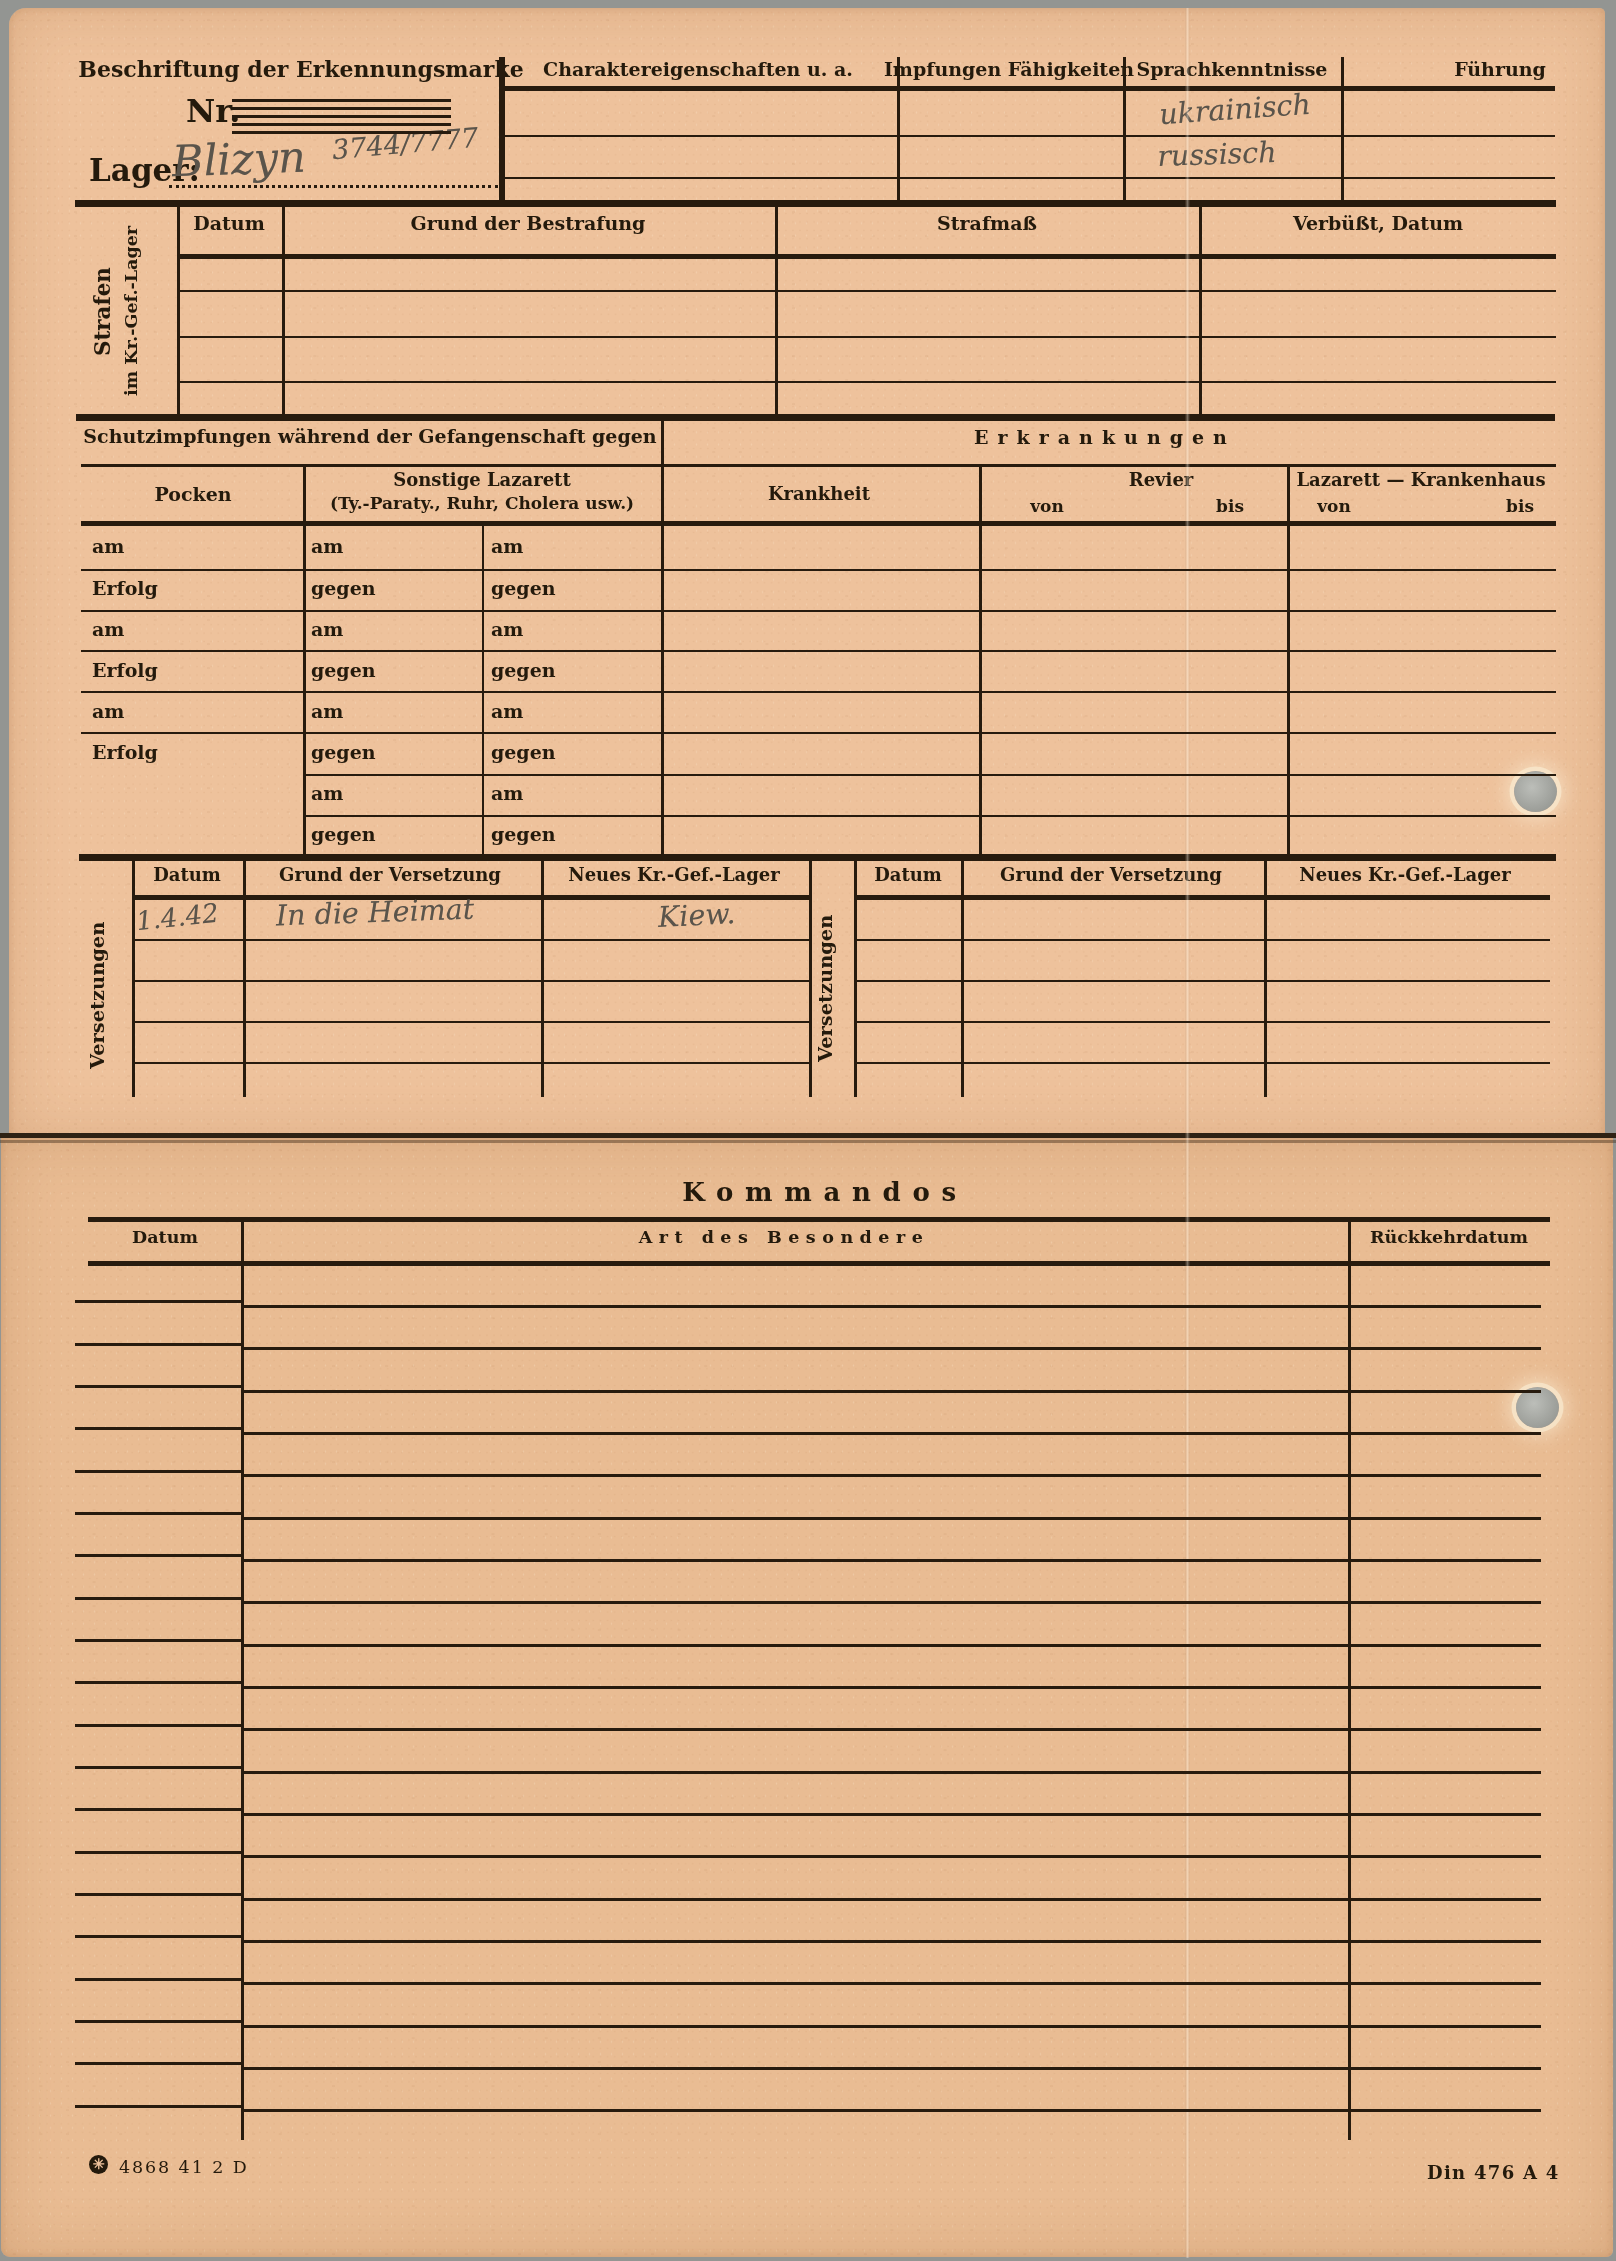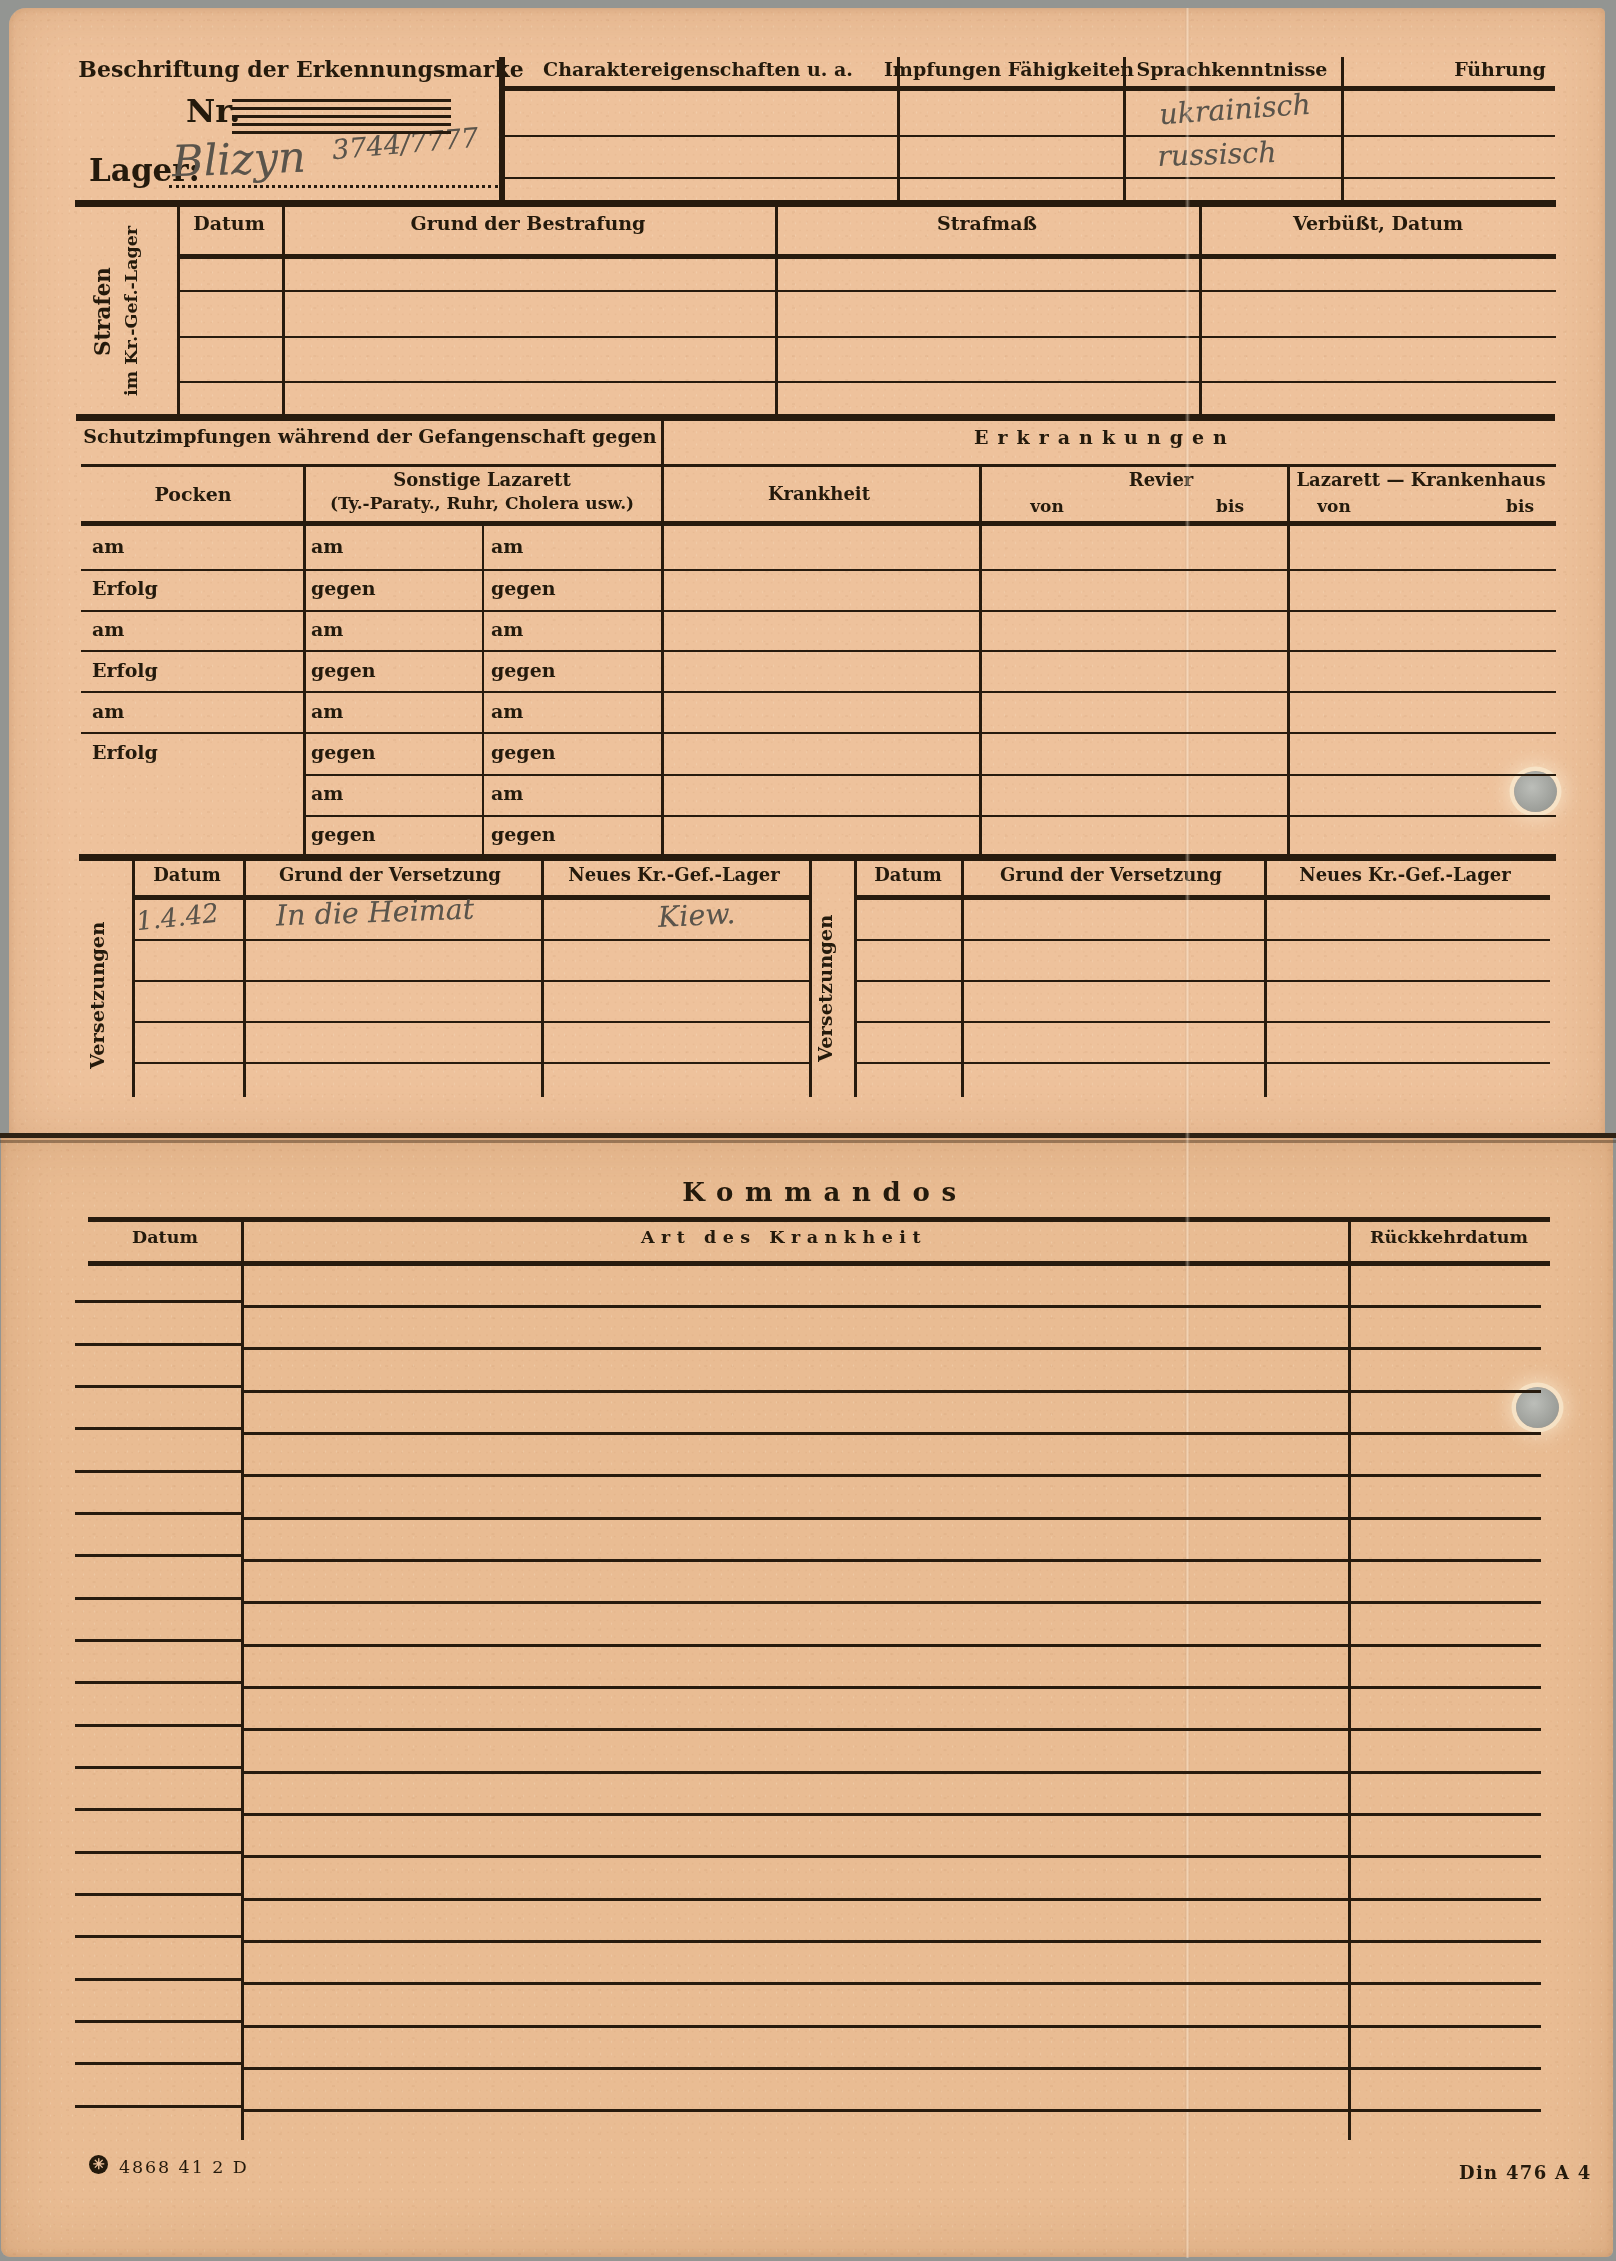--- a/index.html
+++ b/index.html
@@ -154,30 +154,30 @@
   <div></div>
 
   <div class="seam hl" style="top:1133px;height:5.2px;background:#2e2214;"></div>
   <div class="seam" style="top:1140px;height:2.6px;background:rgba(70,52,30,.45);"></div>
 
   <div class="t ctr" style="left:825px;top:1179px;font-size:26px;letter-spacing:11.7px;">Kommandos</div>
   <div class="hl" style="left:88px;top:1217px;width:1462px;height:5.2px;"></div>
   <div class="vl" style="left:241px;top:1217px;width:2.6px;height:923px;"></div>
   <div class="vl" style="left:1348px;top:1217px;width:2.6px;height:923px;"></div>
   <div class="t ctr" style="left:165px;top:1228px;font-size:17.5px;">Datum</div>
-  <div class="t ctr" style="left:784px;top:1228px;font-size:17.5px;letter-spacing:6.5px;">Art des Krankheit</div>
+  <div class="t ctr" style="left:784px;top:1228px;font-size:17.5px;letter-spacing:6.5px;">Art des Besondere</div>
   <div class="t ctr" style="left:1449px;top:1228px;font-size:17.5px;">Rückkehrdatum</div>
   <div class="hl" style="left:88px;top:1261px;width:1462px;height:5.2px;"></div>
 
   <div></div>
   <div></div>
 
   <div class="emblem" style="left:89px;top:2155px;">✳</div>
   <div class="t" style="left:119px;top:2158px;font-size:17.5px;letter-spacing:1.9px;font-weight:normal;">4868 41 2 D</div>
-  <div class="t" style="left:1459px;top:2164px;font-size:18px;letter-spacing:1.3px;">Din 476 A 4</div>
+  <div class="t" style="left:1427px;top:2164px;font-size:18px;letter-spacing:1.3px;">Din 476 A 4</div>
 
   <div class="hole" style="left:1514px;top:771px;width:43px;height:41px;"></div>
   <div class="hole" style="left:1516px;top:1387px;width:43px;height:41px;"></div>
   <div class="crease" style="left:1185px;top:7.8px;width:5.2px;height:2250px;"></div>
 
 <div class="hl" style="left: 232px; width: 219px; top: 99px; height: 3.2px;"></div>
     <div class="hl" style="left: 232px; width: 219px; top: 107px; height: 3.2px;"></div>
     <div class="hl" style="left: 232px; width: 219px; top: 115px; height: 3.2px;"></div>
     <div class="hl" style="left: 232px; width: 219px; top: 123px; height: 3.2px;"></div>
     <div class="hl" style="left: 232px; width: 219px; top: 131px; height: 3.2px;"></div>

